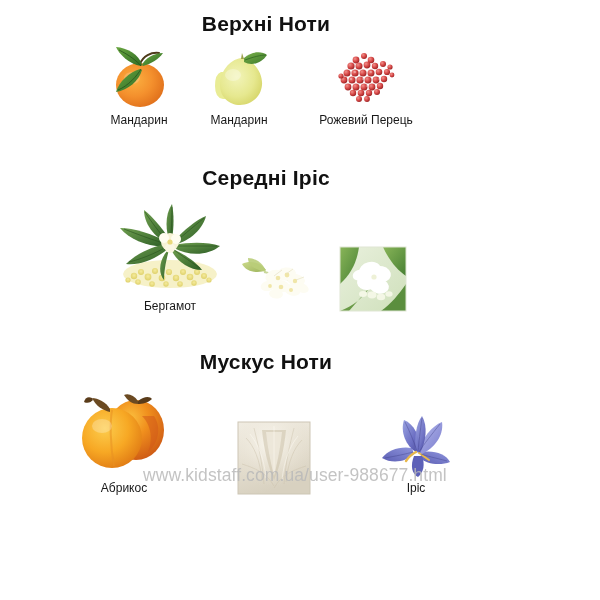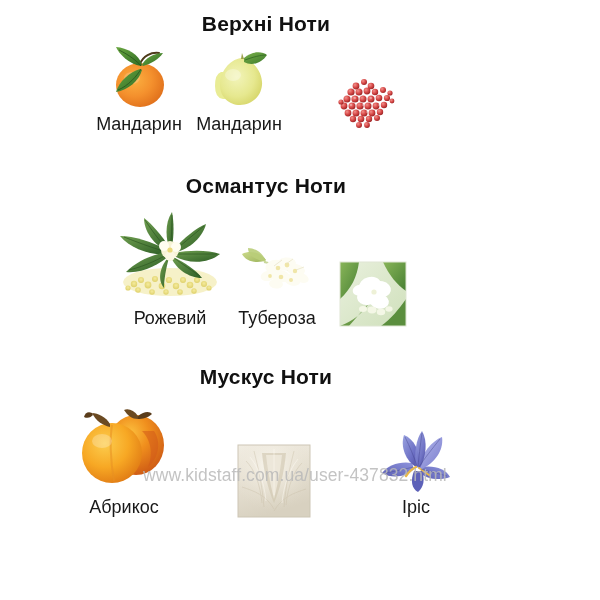--- a/index.html
+++ b/index.html
@@ -45,21 +45,21 @@
     align-items: center;
     justify-content: flex-end;
   }
 
   .note-img {
     position: relative;
     display: block;
   }
 
   .note-label {
-    font-size: 18px;
+    font-size: 12px;
     line-height: 1.25;
     color: #181818;
     white-space: nowrap;
     text-align: center;
     margin-top: 3px;
   }
 
   
   #row-top { margin-top: 6px; }
   #row-top .note:nth-child(1) { width: 104px; }
@@ -207,27 +207,28 @@
             <g fill="#ffffff" opacity="0.35">
               <circle cx="29" cy="30" r="1.1"></circle>
                 <circle cx="37" cy="37" r="1.1"></circle>
               <circle cx="45" cy="30" r="1.0"></circle>
                 <circle cx="25" cy="37" r="1.0"></circle>
               <circle cx="41" cy="44" r="1.0"></circle>
                 <circle cx="53" cy="37" r="0.9"></circle>
             </g>
           </svg>
         </div>
+        <div class="note-label">Рожевий Перець</div>
       </div>
 
     </div>
   </section>
 
   <section id="sec-mid" style="margin-top:32px;">
-    <div class="section-title">Османтус Ноти</div>
+    <div class="section-title">Середні Іріс</div>
 
     <div class="note-row" id="row-mid">
 
       <div class="note">
         <div class="note-img">
           <svg class="art" width="108" height="98" viewBox="0 0 108 98">
             <defs>
               <linearGradient id="osLeaf" x1="0" y1="0" x2="1" y2="1">
                 <stop offset="0%" stop-color="#6f9e4f"></stop>
                 <stop offset="100%" stop-color="#2d5e26"></stop>
@@ -282,21 +283,21 @@
 
             <g>
               <circle cx="54" cy="44" r="9" fill="#f7f3d6"></circle>
               <circle cx="48" cy="40" r="5" fill="#fffdf0"></circle>
               <circle cx="60" cy="41" r="5" fill="#fffdf0"></circle>
               <circle cx="54" cy="50" r="5" fill="#fbf7e2"></circle>
               <circle cx="54" cy="44" r="2.6" fill="#ead97b"></circle>
             </g>
           </svg>
         </div>
-        <div class="note-label">Рожевий</div>
+        <div class="note-label">Бергамот</div>
       </div>
 
       <div class="note">
         <div class="note-img">
           <svg class="art" width="86" height="70" viewBox="0 0 86 70">
             <defs>
               <linearGradient id="tbGreen" x1="0" y1="0" x2="1" y2="1">
                 <stop offset="0%" stop-color="#cbd98a"></stop>
                 <stop offset="100%" stop-color="#9cb45c"></stop>
               </linearGradient>
@@ -322,21 +323,20 @@
               <circle cx="57" cy="46" r="2.0"></circle>
                 <circle cx="36" cy="42" r="1.9"></circle>
             </g>
             <g stroke="#e4dfbf" stroke-width="0.8" fill="none" opacity="0.8">
               <path d="M40 32 l 8 -6"></path>
                 <path d="M52 30 l 7 -5"></path>
                 <path d="M62 36 l 8 -3"></path>
             </g>
           </svg>
         </div>
-        <div class="note-label">Тубероза</div>
       </div>
 
       <div class="note">
         <div class="note-img">
           <svg class="art" width="72" height="70" viewBox="0 0 72 70">
             <defs>
               <linearGradient id="jasBg" x1="0" y1="0" x2="1" y2="1">
                 <stop offset="0%" stop-color="#e9f0dd"></stop>
                 <stop offset="100%" stop-color="#cfe0bb"></stop>
               </linearGradient>
@@ -485,15 +485,15 @@
               <path d="M69 53 C 58 50, 48 48, 43 46"></path>
             </g>
           </svg>
         </div>
         <div class="note-label">Іріс</div>
       </div>
 
     </div>
   </section>
 
-  <div class="watermark">www.kidstaff.com.ua/user-437832.html</div>
+  <div class="watermark">www.kidstaff.com.ua/user-988677.html</div>
 
 </div>
 
 </body></html>

